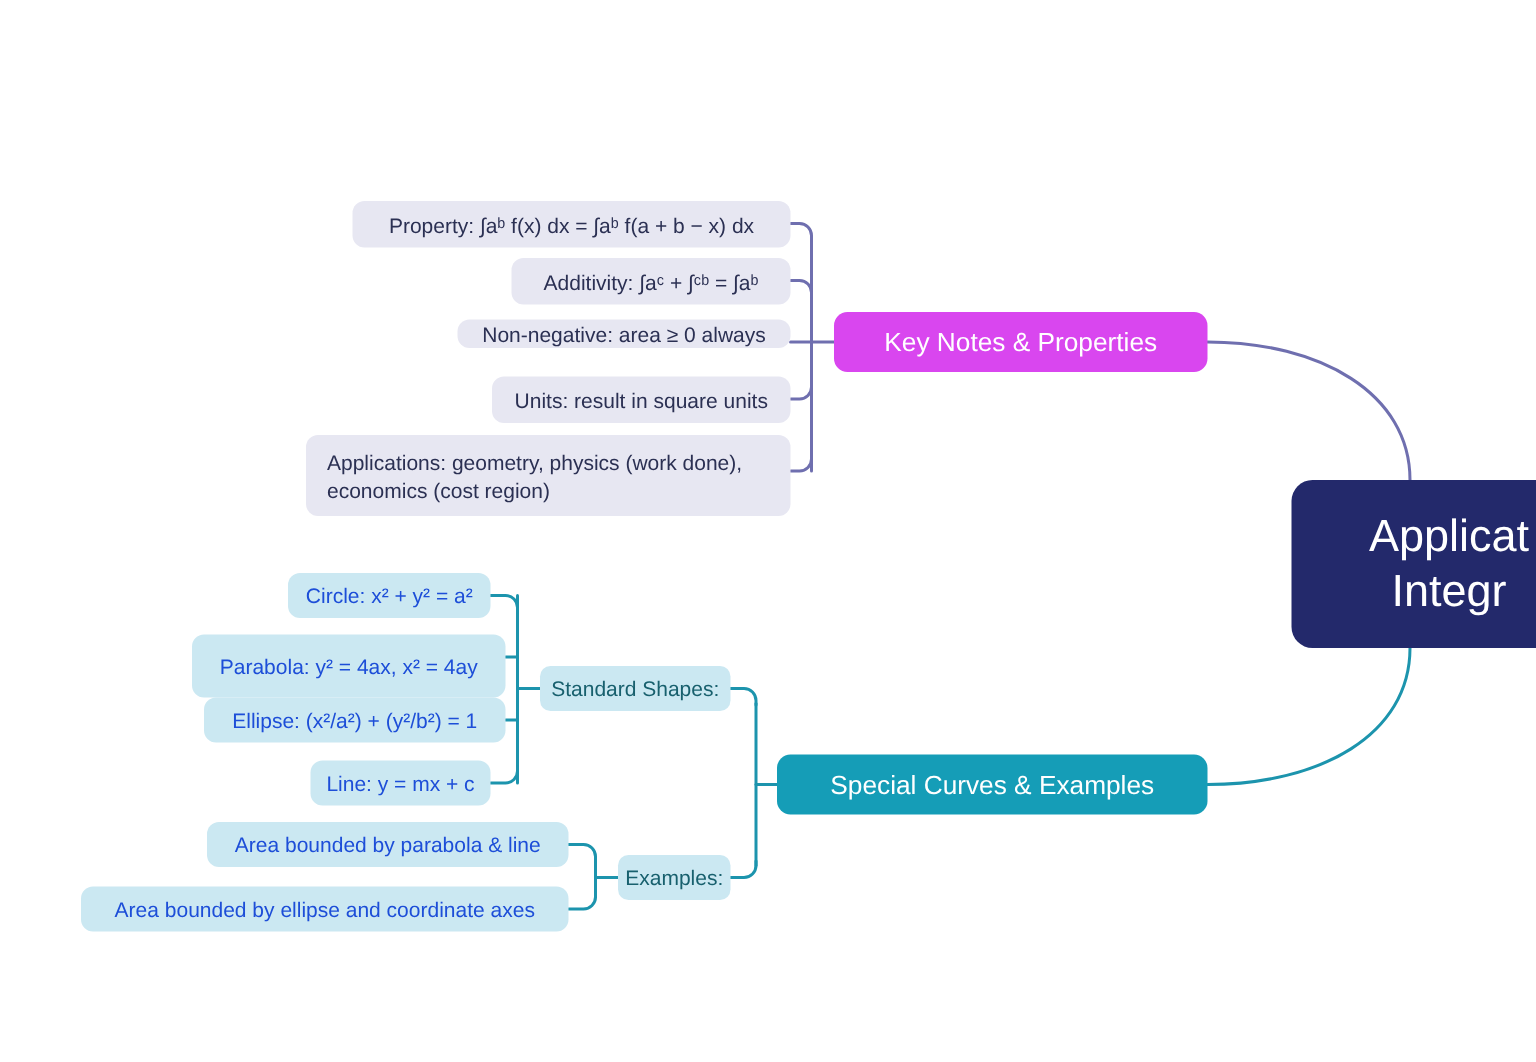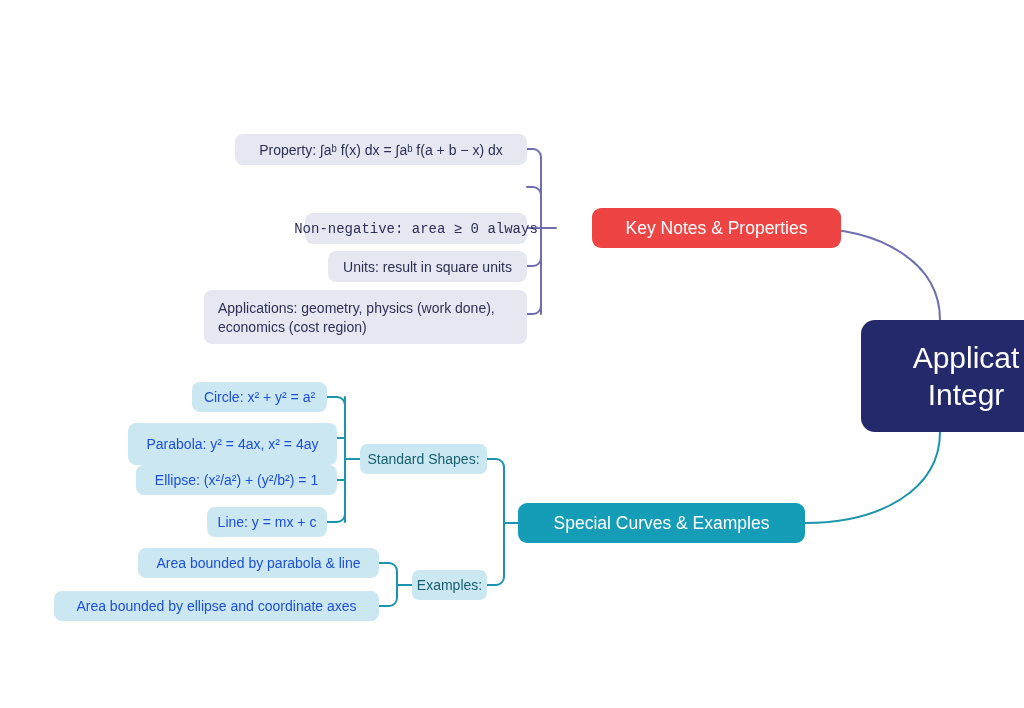--- a/index.html
+++ b/index.html
@@ -51,21 +51,21 @@
 
   
   .node-branch {
     color: #ffffff;
     border-radius: 9px;
     font-size: 17.5px;
     font-weight: 500;
     padding: 0 22px;
     justify-content: center;
   }
-  .branch-purple { background: #ef4444; margin-left: 36px; }
+  .branch-purple { background: #d946ef; }
   .branch-teal   { background: #159DB7; }
 
   
   .node-group {
     border-radius: 7px;
     font-size: 14px;
     padding: 0 12px;
     justify-content: center;
   }
   .group-teal {
@@ -157,22 +157,25 @@
   </div>
 
   <div class="node node-group group-teal" style="left:412px; top:570px; width:75px; height:30px;">
     <span>Examples:</span>
   </div>
 
   <div class="node node-leaf leaf-lav" style="left:235px; top:134px; width:292px; height:31px;">
     <span>Property: ∫aᵇ f(x) dx = ∫aᵇ f(a + b − x) dx</span>
   </div>
 
-
-  <div class="node node-leaf leaf-lav" style="left:305px; top:213px; width:222px; height:31px;font-family:Liberation Mono, monospace;">
+  <div class="node node-leaf leaf-lav" style="left:341px; top:172px; width:186px; height:31px;">
+    <span>Additivity: ∫aᶜ + ∫ᶜᵇ = ∫aᵇ</span>
+  </div>
+
+  <div class="node node-leaf leaf-lav" style="left:305px; top:213px; width:222px; height:19px;">
     <span>Non-negative: area ≥ 0 always</span>
   </div>
 
   <div class="node node-leaf leaf-lav" style="left:328px; top:251px; width:199px; height:31px;">
     <span>Units: result in square units</span>
   </div>
 
   <div class="node node-leaf leaf-lav leaf-wrap" style="left:204px; top:290px; width:323px; height:54px;">
     <span>Applications: geometry, physics (work done), economics (cost region)</span>
   </div>

